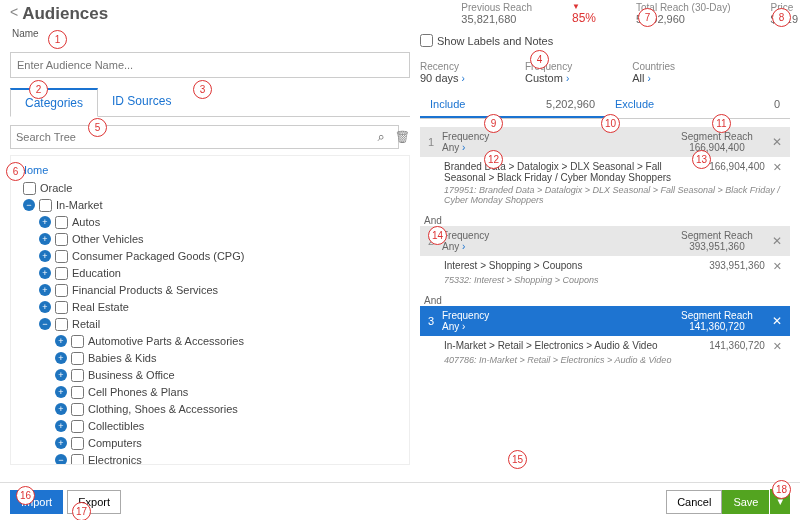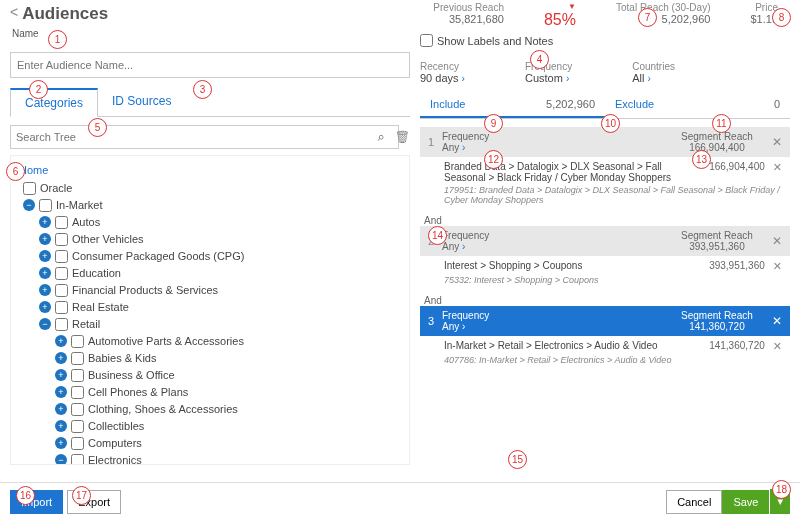--- a/index.html
+++ b/index.html
@@ -1,23 +1,23 @@
 <!DOCTYPE html>
 <html><head>
 <meta charset="utf-8">
 <style>
   *{box-sizing:border-box;margin:0;padding:0;font-family:Arial,Helvetica,sans-serif}
   body{font-size:11px;color:#333;background:#fff;width:800px;height:520px;overflow:hidden;position:relative}
   .hdr{display:flex;align-items:flex-start;padding:4px 10px 2px 10px;position:relative}
   .hdr h1{font-size:17px;font-weight:bold;color:#555}
   .back{color:#888;margin-right:4px;font-size:14px}
-  .stats{position:absolute;right:22px;top:2px;display:flex;gap:40px;text-align:right}
+  .stats{position:absolute;right:2px;top:2px;display:flex;gap:40px;text-align:left}
   .stat-l{font-size:10px;color:#888}
   .stat-v{font-size:11px;color:#666}
-  .stats .delta{color:#d33;font-size:16px}
+  .stats .delta{color:#d33;font-size:12px}
   .tri{color:#d33;font-size:8px}
   .circ{position:absolute;width:19px;height:19px;border:1.6px solid #d33;border-radius:50%;color:#d33;font-size:10px;display:flex;align-items:center;justify-content:center;background:#fff;z-index:50;pointer-events:none}
   .row{display:flex;gap:10px;padding:0 10px}
   .left{width:400px;display:flex;flex-direction:column}
   .right{flex:1;display:flex;flex-direction:column;padding-top:6px}
   .name-lbl{font-size:10px;color:#555;margin:2px 0 13px 2px}
   .name-inp{width:100%;border:1px solid #ccc;padding:6px;font-size:11px;color:#888}
   .tabs{display:flex;border-bottom:1px solid #ccc;margin-top:10px;position:relative}
   .tab{padding:6px 14px;color:#1a73d1;font-size:12px;cursor:pointer}
   .tab.active{border:1px solid #ccc;border-bottom:1px solid #fff;margin-bottom:-1px;border-top:2px solid #1a73d1}
@@ -302,14 +302,14 @@
 <div class="circ" style="top:8px;left:638px">7</div>
 <div class="circ" style="top:8px;left:772px">8</div>
 <div class="circ" style="top:114px;left:484px">9</div>
 <div class="circ" style="top:114px;left:601px">10</div>
 <div class="circ" style="top:114px;left:712px">11</div>
 <div class="circ" style="top:150px;left:484px">12</div>
 <div class="circ" style="top:150px;left:692px">13</div>
 <div class="circ" style="top:226px;left:428px">14</div>
 <div class="circ" style="top:450px;left:508px">15</div>
 <div class="circ" style="top:486px;left:16px">16</div>
-<div class="circ" style="top:486px;left:72px">17</div>
+<div class="circ" style="top:502px;left:72px">17</div>
 <div class="circ" style="top:480px;left:772px">18</div>
 
 </body></html>

